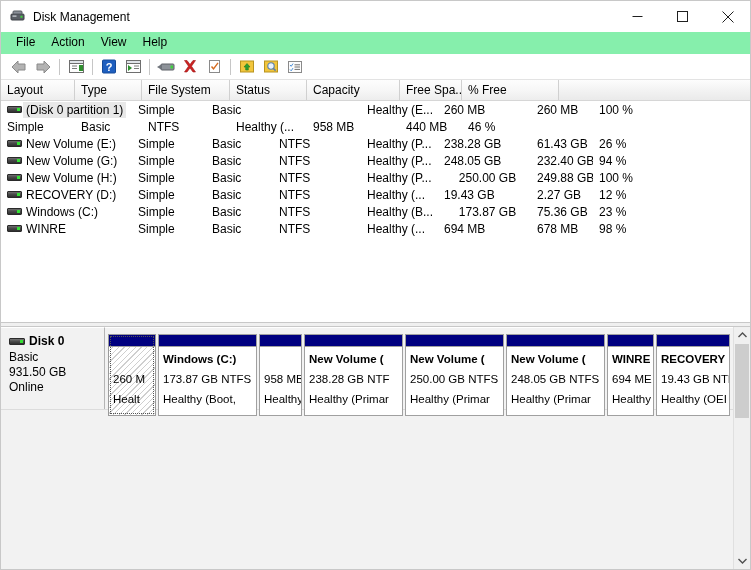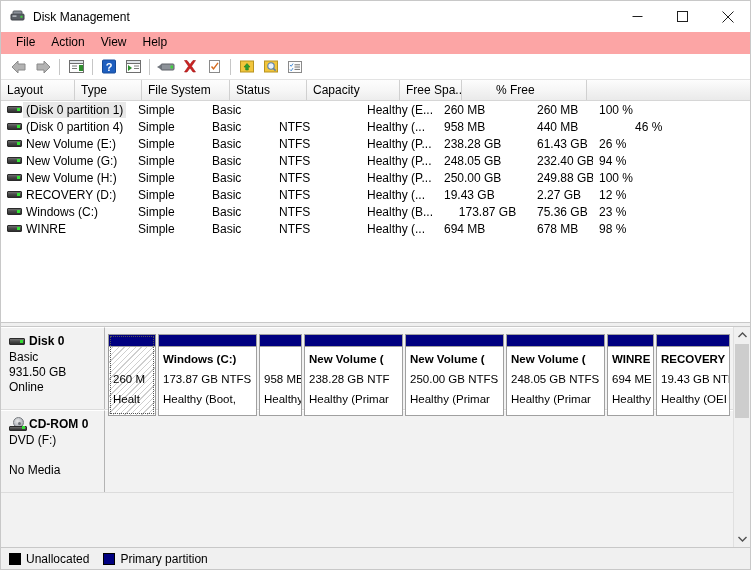--- a/index.html
+++ b/index.html
@@ -43,21 +43,21 @@
     width: 45px; height: 31px;
     display: flex; align-items: center; justify-content: center;
     font-size: 11px; color: #202020;
   }
   .win-btn svg { display: block; }
 
   
   .menubar {
     height: 22px; flex: 0 0 22px;
     display: flex; align-items: center;
-    background: #fca5a5;
+    background: #86efac;
     padding-left: 7px;
   }
   .menu-item {
     font-size: 12px; color: #000;
     padding: 2px 8px 3px 8px;
     line-height: 15px;
   }
 
   
   .toolbar {
@@ -93,21 +93,21 @@
   }
   .lv-th {
     font-size: 12px; color: #000;
     line-height: 20px;
     padding-left: 6px;
     border-right: 1px solid #d0d0d0;
     background: linear-gradient(to bottom,#fdfdfd 0%,#f6f6f6 55%,#ededed 100%);
     overflow: hidden; white-space: nowrap;
     flex: 0 0 auto;
   }
-  .lv-th.last { border-right: 1px solid #d0d0d0; margin-left: 28px; }
+  .lv-th.last { border-right: 1px solid #d0d0d0; }
   .lv-body { position: relative; }
   .lv-row {
     height: 17px;
     display: flex; align-items: center;
     font-size: 12px; color: #000;
   }
   .lv-cell {
     overflow: hidden; white-space: nowrap;
     padding-left: 6px;
     flex: 0 0 auto;
@@ -442,34 +442,27 @@
           </div>
           <div class="lv-cell" style="width: 74px;">Simple</div>
           <div class="lv-cell" style="width: 67px;">Basic</div>
           <div class="lv-cell" style="width: 88px;"></div>
           <div class="lv-cell" style="width: 77px;">Healthy (E...</div>
           <div class="lv-cell" style="width: 93px;">260 MB</div>
           <div class="lv-cell" style="width: 62px;">260 MB</div>
           <div class="lv-cell" style="width: 97px;">100 %</div>
         </div>
         <div class="lv-row">
-          <div class="lv-cell vol" style="width: 131px;">
-            <span class="hdd-ico">
-              <span class="body"></span>
-              <span class="led"></span>
-            </span>
-            <span class="vol-name">(Disk 0 partition 4)</span>
-          </div>
           <div class="lv-cell" style="width: 74px;">Simple</div>
           <div class="lv-cell" style="width: 67px;">Basic</div>
           <div class="lv-cell" style="width: 88px;">NTFS</div>
           <div class="lv-cell" style="width: 77px;">Healthy (...</div>
           <div class="lv-cell" style="width: 93px;">958 MB</div>
           <div class="lv-cell" style="width: 62px;">440 MB</div>
-          <div class="lv-cell" style="width: 97px; margin-left: 36px;">46 %</div>
+          <div class="lv-cell" style="width: 97px;">46 %</div>
         </div>
         <div class="lv-row">
           <div class="lv-cell vol" style="width: 131px;">
             <span class="hdd-ico">
               <span class="body"></span>
               <span class="led"></span>
             </span>
             <span class="vol-name">New Volume (E:)</span>
           </div>
           <div class="lv-cell" style="width: 74px;">Simple</div>
@@ -501,21 +494,21 @@
             <span class="hdd-ico">
               <span class="body"></span>
               <span class="led"></span>
             </span>
             <span class="vol-name">New Volume (H:)</span>
           </div>
           <div class="lv-cell" style="width: 74px;">Simple</div>
           <div class="lv-cell" style="width: 67px;">Basic</div>
           <div class="lv-cell" style="width: 88px;">NTFS</div>
           <div class="lv-cell" style="width: 77px;">Healthy (P...</div>
-          <div class="lv-cell" style="width: 93px;">250.00 GB</div>
+          <div class="lv-cell" style="width: 93px; text-align: center;">250.00 GB</div>
           <div class="lv-cell" style="width: 62px;">249.88 GB</div>
           <div class="lv-cell" style="width: 97px;">100 %</div>
         </div>
         <div class="lv-row">
           <div class="lv-cell vol" style="width: 131px;">
             <span class="hdd-ico">
               <span class="body"></span>
               <span class="led"></span>
             </span>
             <span class="vol-name">RECOVERY (D:)</span>
@@ -624,58 +617,32 @@
               <div class="ptext ">Healthy</div>
             </div>
             <div class="part" style="left: 551px; width: 74px;">
               <div class="cap"></div>
               <div class="ptext pname">RECOVERY </div>
               <div class="ptext ">19.43 GB NTl</div>
               <div class="ptext ">Healthy (OEI</div>
             </div>
           </div>
         </div>
-        <div class="diskrow">
-          <div class="disk-info">
-            <div class="dtitle">
-              <span class="cd-ico">
-                <span class="disc"></span>
-                <span class="base"></span>
-                <span class="g2"></span>
-              </span>
-              <span>CD-ROM 0</span>
-            </div>
-            <div class="dline">DVD (F:)</div>
-            <div class="dline">&nbsp;</div>
-            <div class="dline">No Media</div>
-          </div>
-          <div class="empty-parts"></div>
-        </div>
       </div>
     <div class="vscroll">
       <div class="vs-arrow">
         <svg width="9" height="7" viewBox="0 0 9 7">
             <path d="M0.5 5 L4.5 1 L8.5 5" fill="none" stroke="#505050" stroke-width="1.4"></path>
           </svg>
       </div>
       <div class="vs-track">
         <div class="vs-thumb"></div>
       </div>
       <div class="vs-arrow">
         <svg width="9" height="7" viewBox="0 0 9 7">
             <path d="M0.5 2 L4.5 6 L8.5 2" fill="none" stroke="#505050" stroke-width="1.4"></path>
           </svg>
       </div>
     </div>
   </div>
 
-  <div class="legend">
-    <div class="legend-item">
-      <span class="swatch" id="sw-unalloc" style="background: rgb(0, 0, 0);"></span>
-      <span>Unallocated</span>
-    </div>
-    <div class="legend-item">
-      <span class="swatch" id="sw-primary" style="background: rgb(0, 0, 128);"></span>
-      <span>Primary partition</span>
-    </div>
-  </div>
 
 </div>
 
 </body></html>

